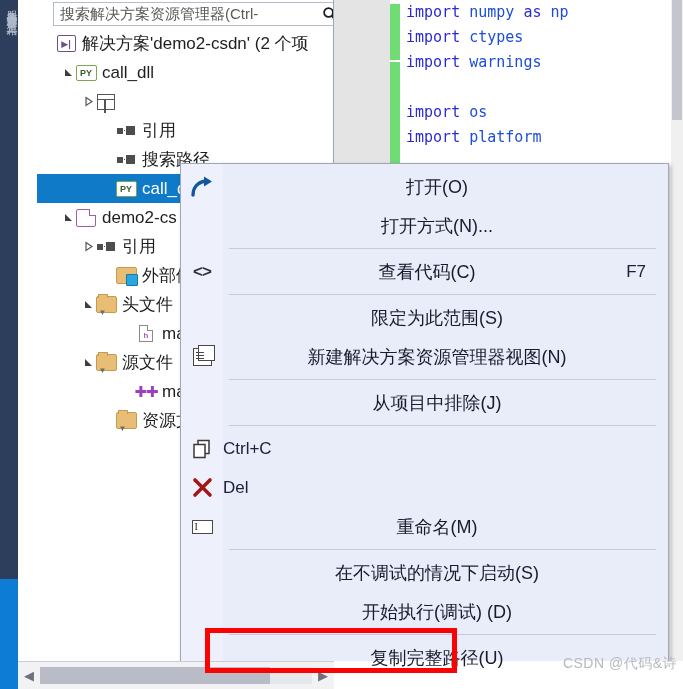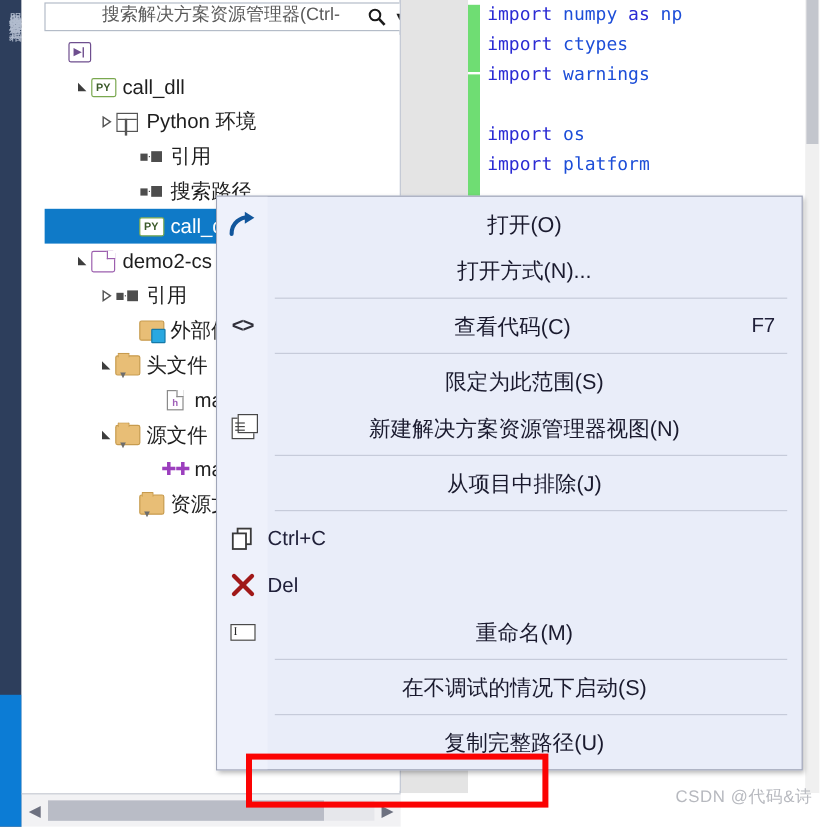--- a/index.html
+++ b/index.html
@@ -23,23 +23,23 @@
   #dock .accent{
     position:absolute;left:0;bottom:0;width:18px;height:110px;background:#0c7cd5;
   }
   
   #explorer{
     position:absolute;left:18px;top:0;width:316px;height:661px;
     background:#ffffff;border-right:1px solid #9aa5b8;
     box-sizing:border-box;overflow:hidden;
   }
   #searchbar{
-    position:absolute;left:19px;top:2px;width:305px;height:24px;
+    position:absolute;left:35px;top:2px;width:305px;height:24px;
     background:#ffffff;border:1px solid #b4bcc8;box-sizing:border-box;
-    display:flex;padding-left:41px;
+    display:flex;align-items:center;
   }
   #searchbar .ph{
     flex:1;padding-left:6px;color:#5a5a5a;font-size:15px;
     white-space:nowrap;overflow:hidden;
   }
   #searchbar .mag{
     width:22px;display:flex;align-items:center;justify-content:center;color:#1b1b1b;
   }
   #searchbar .caret{
     width:16px;display:flex;align-items:center;justify-content:center;
@@ -168,20 +168,21 @@
     <span class="caret">▼</span>
   </div>
 
   <div id="tree">
       <div class="row">
         <span style="width:4px;flex:0 0 4px"></span>
         <span class="tw"></span>
         <span class="ico">
           <span class="ic-sln">▶|</span>
         </span>
+        <span class="lbl">解决方案'demo2-csdn' (2 个项</span>
       </div>
       <div class="row">
         <span style="width:24px;flex:0 0 24px"></span>
         <span class="tw">
           <svg width="11" height="11" viewBox="0 0 11 11">
             <polygon points="2,2 9,9 2,9" fill="#3d3d3d"></polygon>
           </svg>
         </span>
         <span class="ico">
           <span class="ic-py">PY</span>
@@ -191,21 +192,20 @@
       <div class="row">
         <span style="width:44px;flex:0 0 44px"></span>
         <span class="tw">
           <svg width="11" height="11" viewBox="0 0 11 11">
             <polygon points="3,1.5 9,5.5 3,9.5" fill="none" stroke="#555" stroke-width="1.2"></polygon>
           </svg>
         </span>
         <span class="ico">
           <span class="ic-env"></span>
         </span>
-        <span class="lbl">Python 环境</span>
       </div>
       <div class="row">
         <span style="width:64px;flex:0 0 64px"></span>
         <span class="tw"></span>
         <span class="ico">
           <span class="ic-ref">
             <i></i>
             <b></b>
             <i></i>
           </span>
@@ -414,20 +414,25 @@
       </span>
       <span class="mlbl">重命名(M)</span>
       <span class="mkey"></span>
     </div>
     <div class="msep"></div>
     <div class="mi">
       <span class="mico"></span>
       <span class="mlbl">在不调试的情况下启动(S)</span>
       <span class="mkey"></span>
     </div>
+    <div class="mi">
+      <span class="mico"></span>
+      <span class="mlbl">开始执行(调试) (D)</span>
+      <span class="mkey"></span>
+    </div>
     <div class="msep"></div>
     <div class="mi">
       <span class="mico"></span>
       <span class="mlbl">复制完整路径(U)</span>
       <span class="mkey"></span>
     </div>
   </div>
 <div id="redbox" style="top: 628px; left: 205px; height: 45px; border-color: rgb(251, 3, 3);"></div>
 
 <div id="hscroll">

